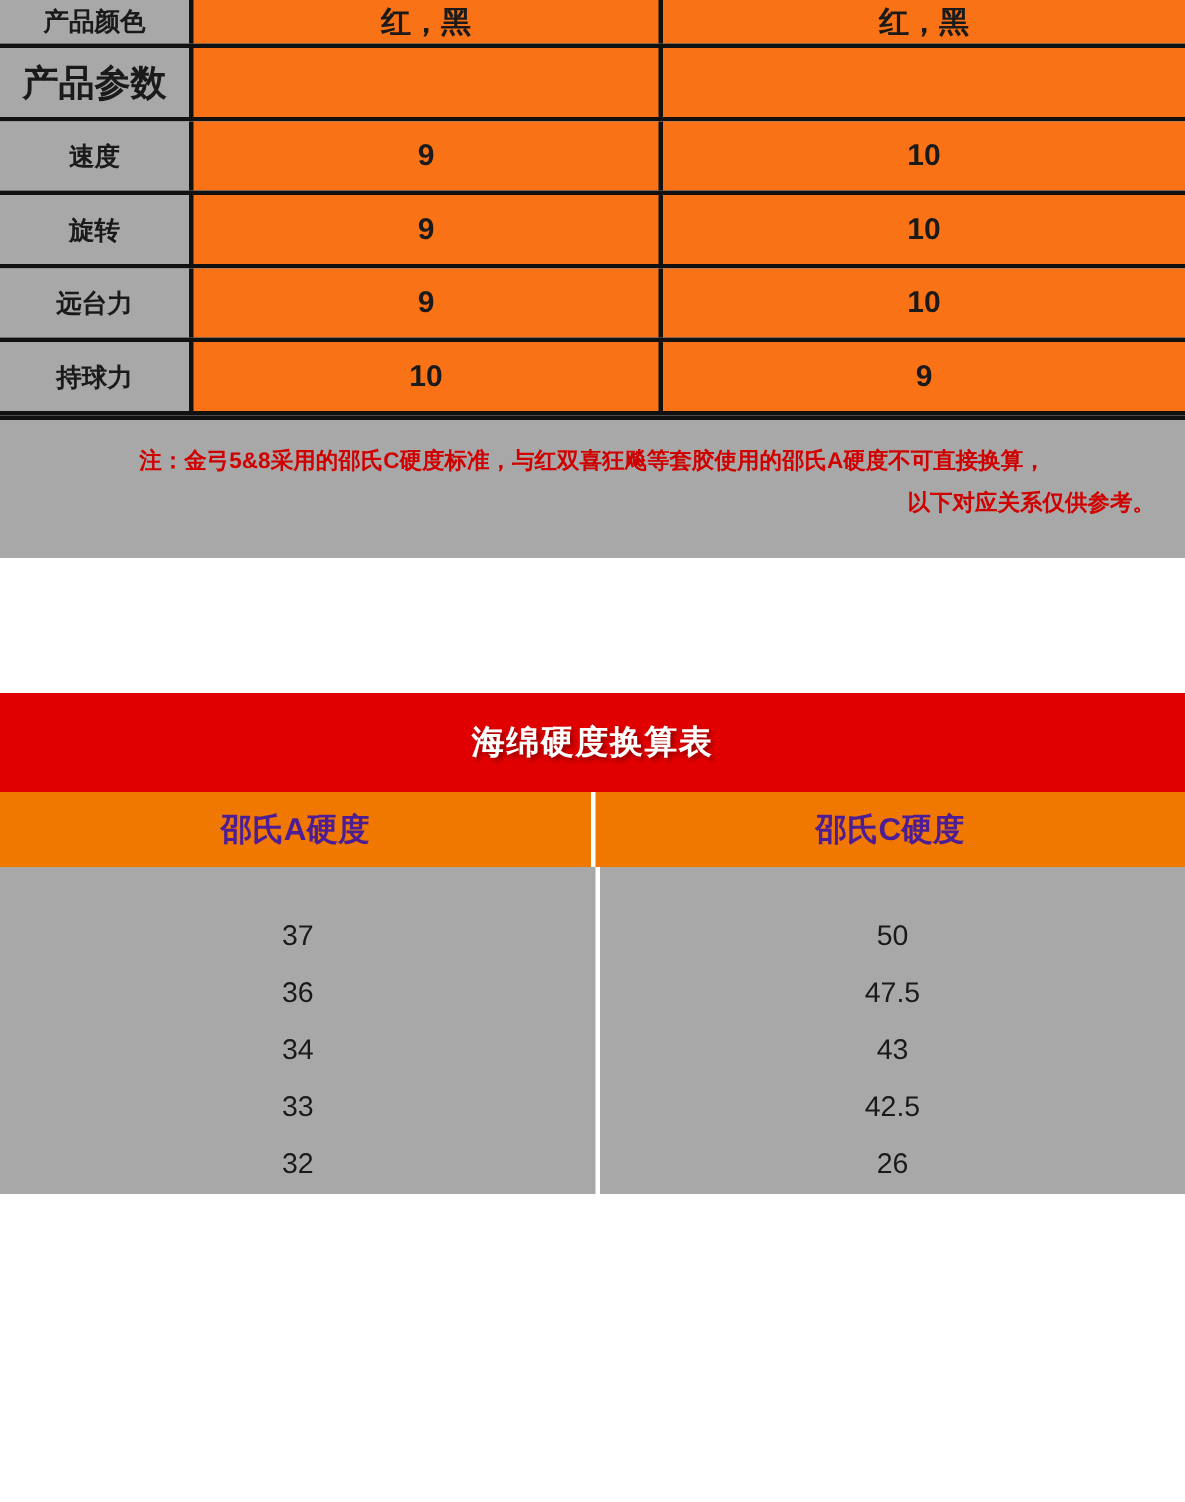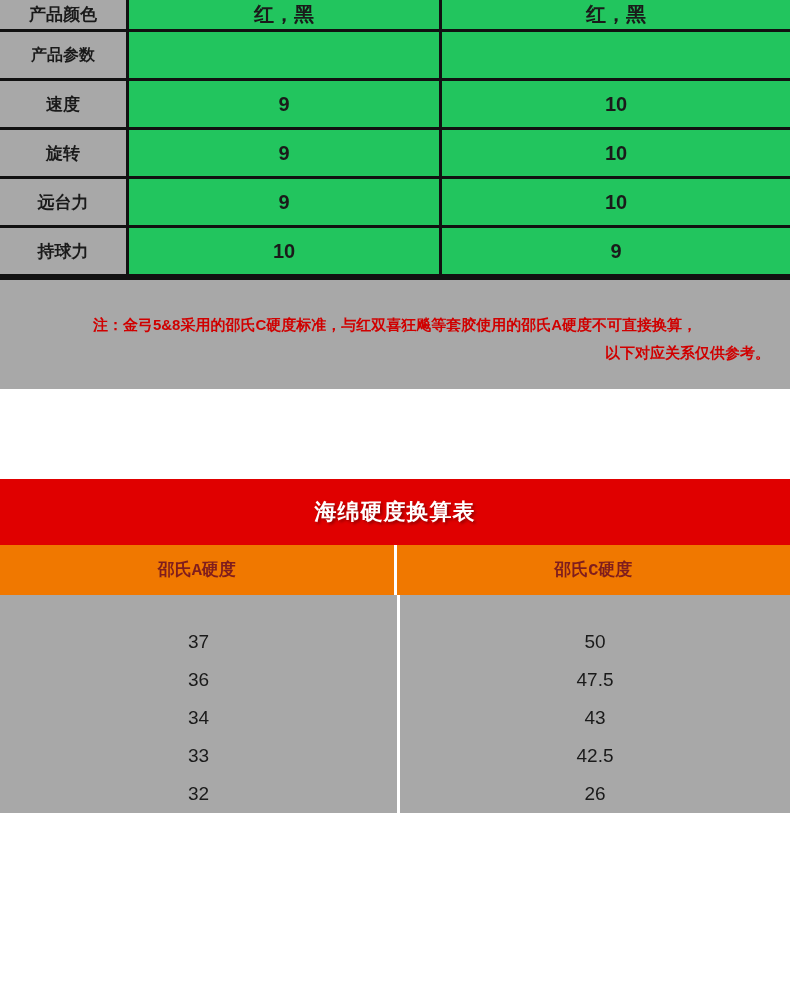--- a/index.html
+++ b/index.html
@@ -35,38 +35,38 @@
     border: none;
   }
   .spec-table .lbl {
     width: 124px;
     font-size: 17px;
     background: #a8a8a8;
     border-right: 3px solid #111111;
   }
   .spec-table .val {
     font-size: 20px;
-    background: #22c55e;
+    background: #f97316;
   }
   .spec-table .val.first {
     width: 308px;
     border-right: 3px solid #111111;
   }
   .spec-table .sep-row td {
     height: 3px;
     padding: 0;
     background: #111111;
   }
   .cut-row td { height: 22px; font-size: 17px; }
   .tall-row td { height: 44px; }
-  .head-row .lbl { font-size: 16px; margin-left: 44px; }
+  .head-row .lbl { font-size: 24px; margin-left: 44px; }
 
   .note {
     background: #a8a8a8;
-    padding: 31px 20px 22px 20px;
+    padding: 14px 20px 22px 20px;
     text-align: center;
     color: #d00000;
     font-size: 15px;
     font-weight: bold;
     line-height: 1.85;
   }
   .note .line2 { display: block; text-align: right; }
 
   .gap-white { background: #ffffff; }
 
@@ -85,27 +85,26 @@
     letter-spacing: 1px;
     text-shadow: 2px 2px 3px rgba(0,0,0,0.35);
   }
   .conv-head {
     background: #f07800;
     height: 50px;
     display: flex;
   }
   .conv-head .cell {
     flex: 1 1 50%;
-    color: #7f1d1d;
-    font-size: 17px;
+    color: #4c1d95;
+    font-size: 21px;
     font-weight: bold;
     display: flex;
     align-items: center;
     justify-content: center;
-    font-family: Liberation Mono, monospace;
   }
   .conv-head .cell.left { border-right: 3px solid #ffffff; }
 
   .conv-table {
     width: 790px;
     border-collapse: collapse;
     table-layout: fixed;
   }
   .conv-table td {
     background: #a8a8a8;

